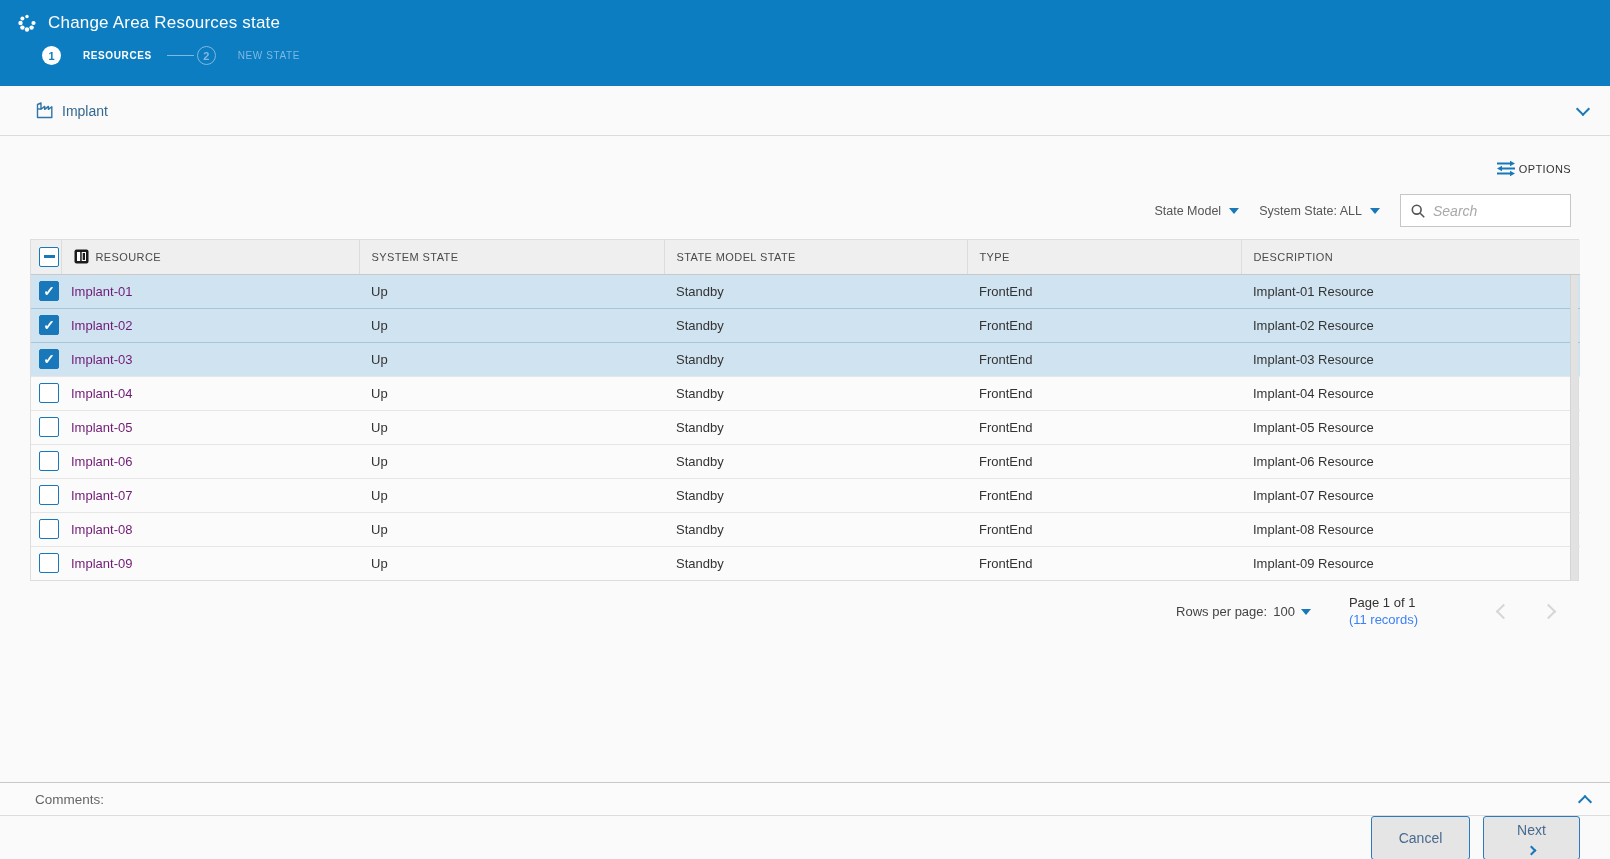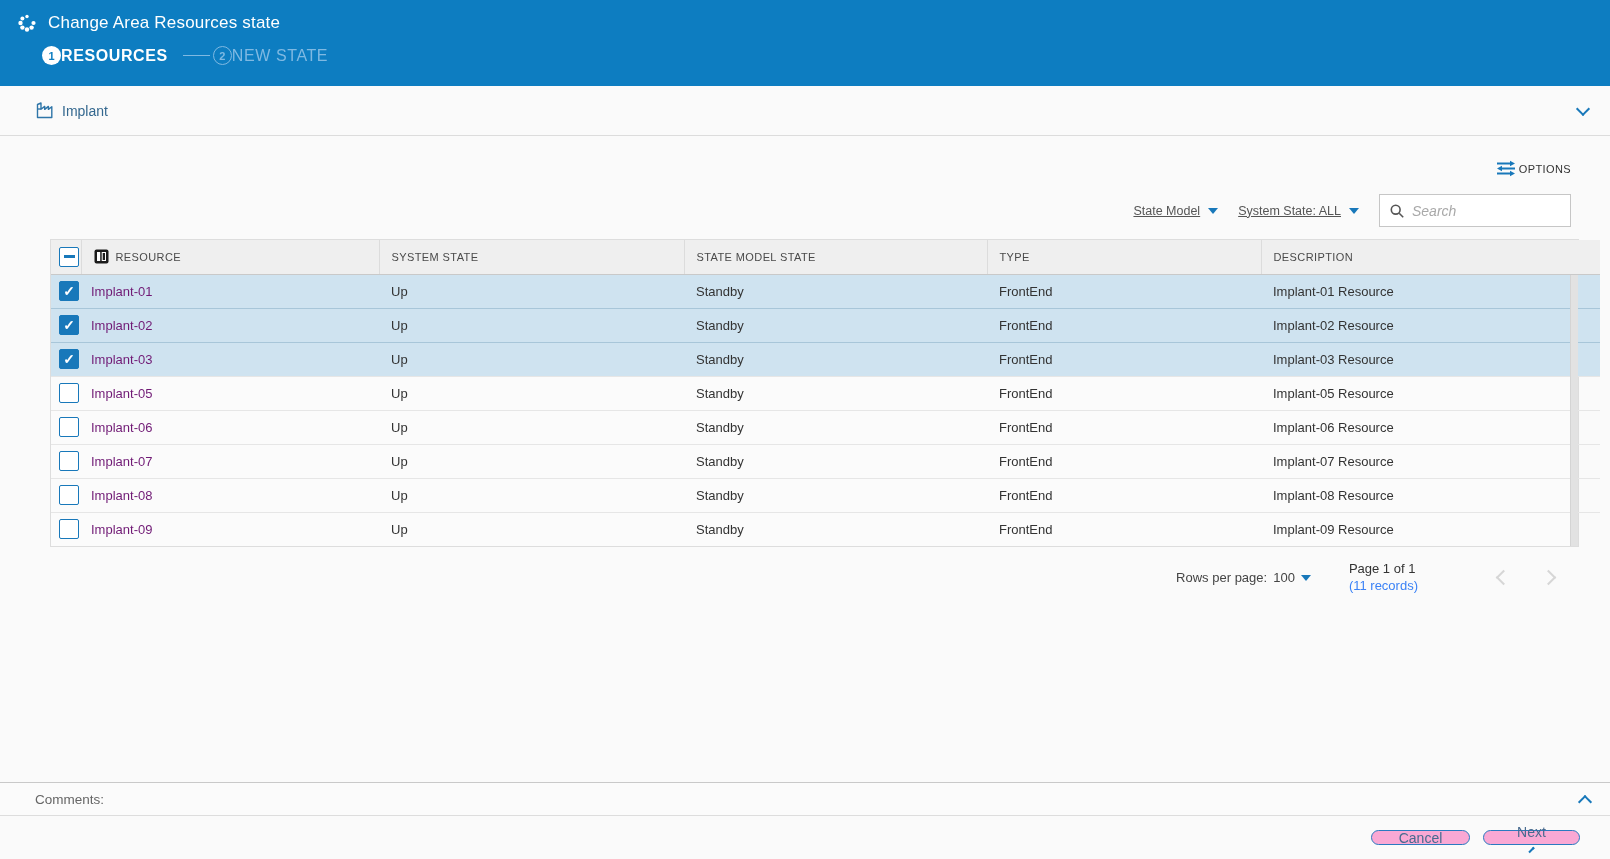--- a/index.html
+++ b/index.html
@@ -15,21 +15,21 @@
   .title-row .app-title { font-size:17px; font-weight:400; letter-spacing:.2px; }
   .steps-row { display:flex; align-items:center; margin:13px 0 0 42px; }
   .step-circle {
     width:19px; height:19px; border-radius:50%;
     display:flex; align-items:center; justify-content:center;
     font-size:11px; font-weight:bold;
   }
   .step-active .step-circle { background:#fff; color:#0d7dc1; }
   .step-inactive .step-circle { background:transparent; color:#7fb9e2; border:1px solid #7fb9e2; }
   .step { display:flex; align-items:center; }
-  .step-label { margin-left:0; font-size:16px; letter-spacing:.6px; }
+  .step-label { margin-left:22px; font-size:10px; letter-spacing:.6px; }
   .step-active .step-label { font-weight:bold; color:#fff; }
   .step-inactive .step-label { color:#7fb9e2; }
   .step-line { width:27px; height:1px; background:#7fb9e2; margin:0 3px 0 15px; }
   
   .group-bar {
     height:50px; flex:none; background:#fafafa; border-bottom:1px solid #dcdcdc;
     display:flex; align-items:center; gap:8px; padding:0 22px 0 35px;
     color:#34688f; font-size:14px;
   }
   .group-bar .spacer { margin-left:auto; }
@@ -39,28 +39,28 @@
   .chev-down  { transform:rotate(45deg);  margin-top:-4px; }
   .chev-up    { transform:rotate(-135deg); margin-top:5px; }
   .chev-right-sm { width:7px; height:7px; transform:rotate(-45deg); }
   .chev-pg { width:11px; height:11px; border-color:#d6d6d6; }
   .chev-pg-left  { transform:rotate(135deg); }
   .chev-pg-right { transform:rotate(-45deg); }
   .caret { display:inline-block; width:0; height:0;
     border-left:5px solid transparent; border-right:5px solid transparent;
     border-top:6px solid #1878ba; }
   
-  .content { height:646px; flex:none; position:relative;margin-left:20px; }
+  .content { height:646px; flex:none; position:relative; }
   .options-row { display:flex; justify-content:flex-end; align-items:center; gap:2px;
     padding:24px 39px 0 0; }
   .options-label { font-size:11px; color:#333; letter-spacing:.4px; }
   .filters-row { display:flex; justify-content:flex-end; align-items:center; gap:20px;
     padding:17px 39px 0 0; font-size:12.5px; color:#555; }
-  .filter-dd { display:flex; align-items:center; gap:8px; cursor:pointer;text-decoration:underline; }
-  .search-box { width:192px; height:33px; border:1px solid #c6c6c6; background:#fff;
+  .filter-dd { display:flex; align-items:center; gap:8px; cursor:pointer; }
+  .search-box { width:171px; height:33px; border:1px solid #c6c6c6; background:#fff;
     display:flex; align-items:center; gap:7px; padding:0 9px; }
   .search-box input { border:none; outline:none; width:100%; font-size:14px;
     font-family:"Liberation Sans",sans-serif; color:#555; background:transparent; }
   .search-box input::placeholder { font-style:italic; color:#a9a9a9; }
   
   .table-wrap { margin:12px 31px 0 30px; position:relative;
     border:1px solid #ddd; background:#fbfbfb; }
   table { width:100%; border-collapse:collapse; table-layout:fixed; }
   th {
     background:#efefef; height:34px; text-align:left; font-weight:400;
@@ -92,22 +92,22 @@
   .page-info .records { color:#3b82f6; }
   .pg-arrows { display:flex; align-items:center; gap:34px; margin-left:80px; margin-right:6px; }
   
   .comments-bar { flex:none; height:33px; border-top:1px solid #c9c9c9;
     display:flex; align-items:center; padding:0 20px 0 35px;
     color:#666; font-size:13.5px; background:#fbfbfb; }
   .comments-bar .spacer { margin-left:auto; }
   .footer-bar { flex:1; border-top:1px solid #ddd; background:#fafafa;
     display:flex; align-items:center; justify-content:flex-end; gap:13px;
     padding-right:30px; }
-  .btn { height:15px; min-width:99px; background:#f9a8d4; border:1px solid #2b7ac0;
-    border-radius:10px; color:#476a8f; font-size:14px;
+  .btn { height:44px; min-width:99px; background:#e5e5e5; border:1px solid #2b7ac0;
+    border-radius:3px; color:#476a8f; font-size:14px;
     font-family:"Liberation Sans",sans-serif;
     display:flex; align-items:center; justify-content:center; gap:9px; cursor:pointer; }
   .btn-next { min-width:97px;flex-direction:column; }
   svg { display:block; }
 </style>
 </head>
 <body>
 
 <div class="titlebar">
   <div class="title-row">
@@ -252,20 +252,30 @@
       <td class="cell-resource">Implant-03</td>
       <td>Up</td>
       <td>Standby</td>
       <td>FrontEnd</td>
       <td>Implant-03 Resource</td>
     </tr>
           <tr>
       <td class="cell-check">
               <div class="cbx"></div>
             </td>
+      <td class="cell-resource">Implant-04</td>
+      <td>Up</td>
+      <td>Standby</td>
+      <td>FrontEnd</td>
+      <td>Implant-04 Resource</td>
+    </tr>
+          <tr>
+      <td class="cell-check">
+              <div class="cbx"></div>
+            </td>
       <td class="cell-resource">Implant-05</td>
       <td>Up</td>
       <td>Standby</td>
       <td>FrontEnd</td>
       <td>Implant-05 Resource</td>
     </tr>
           <tr>
       <td class="cell-check">
               <div class="cbx"></div>
             </td>

